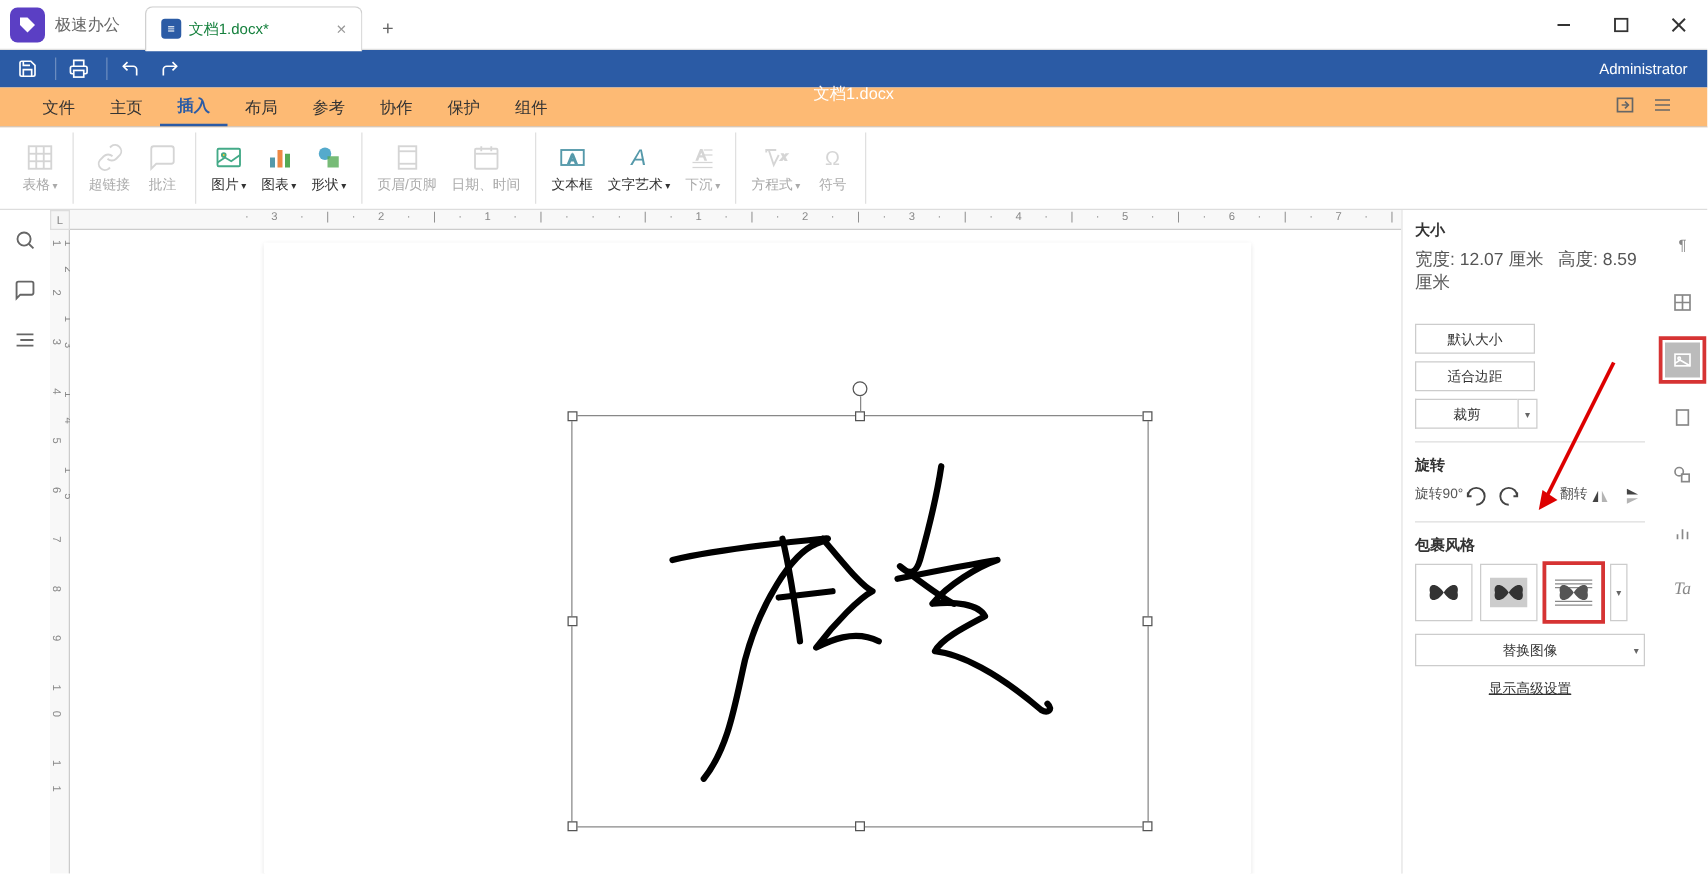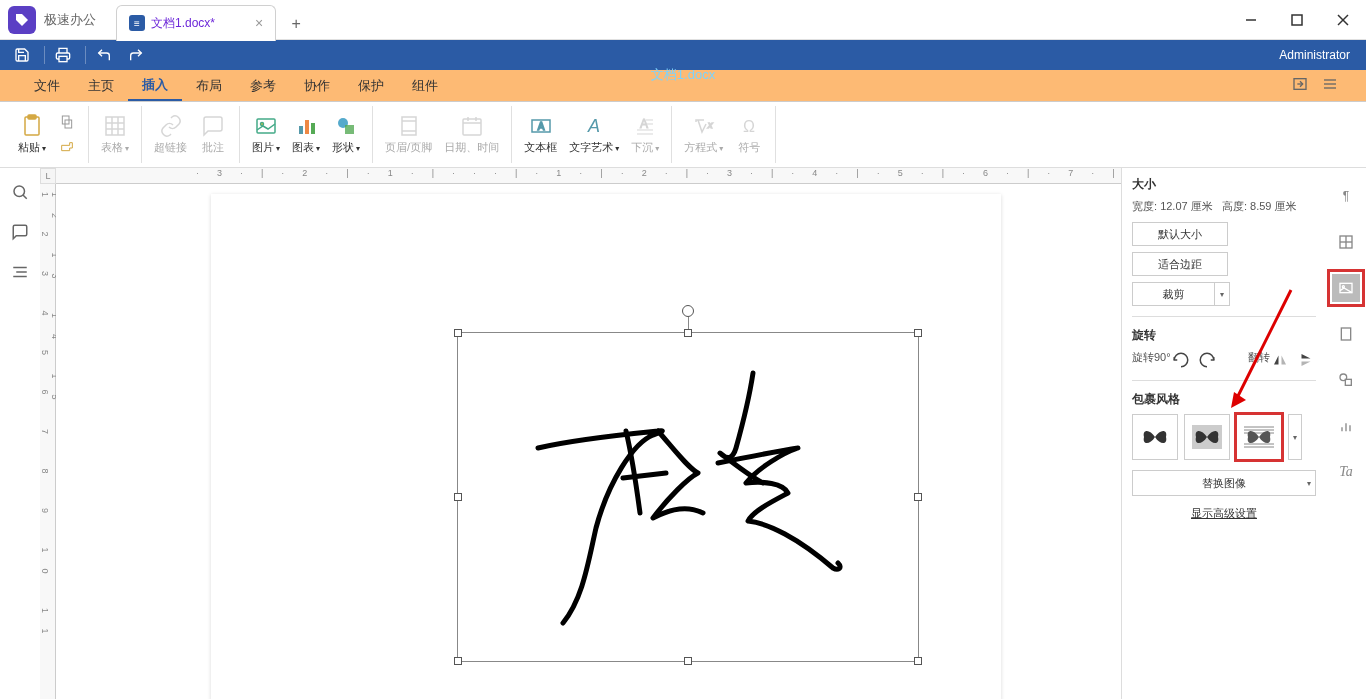--- a/index.html
+++ b/index.html
@@ -6,31 +6,31 @@
     body { background: #fff; font-size: 12px; color: #333; width: 1366px; height: 699px; overflow: hidden; position: relative; }
     
     
     .titlebar { height: 40px; display: flex; align-items: center; background: #fff; border-bottom: 1px solid #e0e0e0; text-align: right; }
     .app-logo { width: 28px; height: 28px; margin: 0 8px; background: #5b3fc4; border-radius: 6px; display: flex; align-items: center; justify-content: center; }
     .app-logo svg { width: 16px; height: 16px; }
     .app-name { font-size: 13px; color: #666; margin-right: 20px; }
     .tab-container { display: flex; align-items: flex-end; height: 40px; }
     .tab { display: flex; align-items: center; padding: 0 12px; height: 36px; background: #fff; border: 1px solid #d0d0d0; border-bottom: none; border-radius: 6px 6px 0 0; margin-right: 4px; margin-bottom: -1px; }
     .tab-icon { width: 16px; height: 16px; background: #2b5ba5; border-radius: 3px; margin-right: 6px; display: flex; align-items: center; justify-content: center; color: #fff; font-size: 10px; }
-    .tab-name { font-size: 12px; color: #6d28d9; margin-right: 40px; }
+    .tab-name { font-size: 12px; color: #15803d; margin-right: 54px; }
     .tab-close { color: #999; cursor: pointer; font-size: 14px; }
     .tab-add { width: 32px; height: 32px; display: flex; align-items: center; justify-content: center; color: #666; cursor: pointer; font-size: 16px; }
     .window-controls { margin-left: auto; display: flex; }
     .win-btn { width: 46px; height: 40px; display: flex; align-items: center; justify-content: center; cursor: pointer; color: #333; }
     
     
     .quickbar { height: 30px; background: #2b5ba5; display: flex; align-items: center; padding: 0 8px; }
     .qa-btn { width: 28px; height: 28px; display: flex; align-items: center; justify-content: center; cursor: pointer; color: #fff; margin-right: 4px; }
     .qa-sep { width: 1px; height: 18px; background: rgba(255,255,255,0.3); margin: 0 4px; }
-    .doc-title-center { position: absolute; left: 50%; transform: translateX(-50%); color: #7dd3fc; font-size: 13px; margin-top: 40px; }
+    .doc-title-center { position: absolute; left: 50%; transform: translateX(-50%); color: #ffffff; font-size: 13px; margin-top: 40px; }
     .admin-label { margin-left: auto; color: #fff; font-size: 12px; padding-right: 8px; }
     
     
     .menubar { height: 32px; background: #fdba74; display: flex; align-items: stretch; padding: 0 20px; border-bottom: 1px solid #ccc; }
     .menu-tab { padding: 0 14px; display: flex; align-items: center; font-size: 13px; color: #333; cursor: pointer; }
     .menu-tab.active { color: #2b5ba5; border-bottom: 2px solid #2b5ba5; font-weight: bold; }
     .menu-right { margin-left: auto; display: flex; align-items: center; gap: 14px; padding-right: 8px; }
     .menu-right-btn { cursor: pointer; color: #666; }
     
     
@@ -68,21 +68,21 @@
     .sel-handle.bl { bottom: -4px; left: -4px; }
     .sel-handle.bm { bottom: -4px; left: 50%; margin-left: -4px; }
     .sel-handle.br { bottom: -4px; right: -4px; }
     .rotate-handle { position: absolute; top: -28px; left: 50%; margin-left: -6px; width: 12px; height: 12px; border: 1px solid #555; border-radius: 50%; background: #fff; }
     .rotate-line { position: absolute; top: -16px; left: 50%; width: 1px; height: 12px; background: #888; }
     .signature-svg { position: absolute; top: 20px; left: 30px; width: 400px; height: 280px; }
     
     
     .right-panel { width: 205px; background: #fff; border-left: 1px solid #ddd; padding: 8px 10px; font-size: 12px; }
     .prop-section-title { font-size: 12px; font-weight: bold; color: #333; margin-bottom: 6px; }
-    .size-row { font-size: 11px; color: #555; margin-bottom: 8px; }
+    .size-row { font-size: 14px; color: #555; margin-bottom: 24px; }
     .prop-btn { width: 96px; height: 24px; border: 1px solid #ccc; background: #fff; font-size: 11px; cursor: pointer; margin-bottom: 6px; display: flex; align-items: center; justify-content: center; }
     .prop-btn-dd { display: flex; margin-bottom: 8px; }
     .prop-btn-dd .main { width: 82px; height: 24px; border: 1px solid #ccc; border-right: none; display: flex; align-items: center; justify-content: center; font-size: 11px; }
     .prop-btn-dd .dd { width: 16px; height: 24px; border: 1px solid #ccc; display: flex; align-items: center; justify-content: center; font-size: 8px; color: #666; }
     .prop-divider { height: 1px; background: #ddd; margin: 10px 0; }
     .rotate-row { display: flex; justify-content: space-between; margin-bottom: 6px; }
     .rotate-col { display: flex; flex-direction: row; align-items: flex-start; }
     .rotate-label { font-size: 11px; color: #555; margin-bottom: 4px; }
     .rotate-icons { display: flex; gap: 6px; }
     .rotate-icon-btn { width: 20px; height: 20px; display: flex; align-items: center; justify-content: center; cursor: pointer; color: #444; }
@@ -193,44 +193,20 @@
           <line x1="3" y1="6" x2="21" y2="6"></line>
           <line x1="3" y1="12" x2="21" y2="12"></line>
           <line x1="3" y1="18" x2="21" y2="18"></line>
         </svg></div>
   </div>
 </div>
 
 <div class="ribbon">
   <div class="ribbon-group">
     <div class="ribbon-btn">
-      <div class="ribbon-btn-icon">
-          <svg width="24" height="24" viewBox="0 0 24 24" fill="none" stroke="#d4a843" stroke-width="1.5">
-            <rect x="5" y="3" width="14" height="18" rx="1"></rect>
-            <rect x="8" y="1" width="8" height="4" rx="1" fill="#d4a843"></rect>
-          </svg>
-        </div>
-      <div class="ribbon-btn-label"><span>粘贴</span><span class="arrow">▾</span></div>
-    </div>
-    <div class="ribbon-small-col">
-      <div class="ribbon-small-btn">
-          <svg width="16" height="16" viewBox="0 0 24 24" fill="none" stroke="#999" stroke-width="1.5">
-            <rect x="9" y="9" width="10" height="12"></rect>
-            <rect x="5" y="3" width="10" height="12"></rect>
-          </svg>
-        </div>
-      <div class="ribbon-small-btn">
-          <svg width="16" height="16" viewBox="0 0 24 24" fill="none" stroke="#d4a843" stroke-width="1.5">
-            <path d="M4 8 L16 8 L16 4 L20 4 L20 12 L16 12 L16 16 L4 16 Z"></path>
-          </svg>
-        </div>
-    </div>
-  </div>
-  <div class="ribbon-group">
-    <div class="ribbon-btn">
       <div class="ribbon-btn-icon disabled">
           <svg width="24" height="24" viewBox="0 0 24 24" fill="none" stroke="#999" stroke-width="1.5">
             <rect x="3" y="3" width="18" height="18"></rect>
             <line x1="3" y1="9" x2="21" y2="9"></line>
             <line x1="3" y1="15" x2="21" y2="15"></line>
             <line x1="9" y1="3" x2="9" y2="21"></line>
             <line x1="15" y1="3" x2="15" y2="21"></line>
           </svg>
         </div>
       <div class="ribbon-btn-label disabled"><span>表格</span><span class="arrow">▾</span></div>

